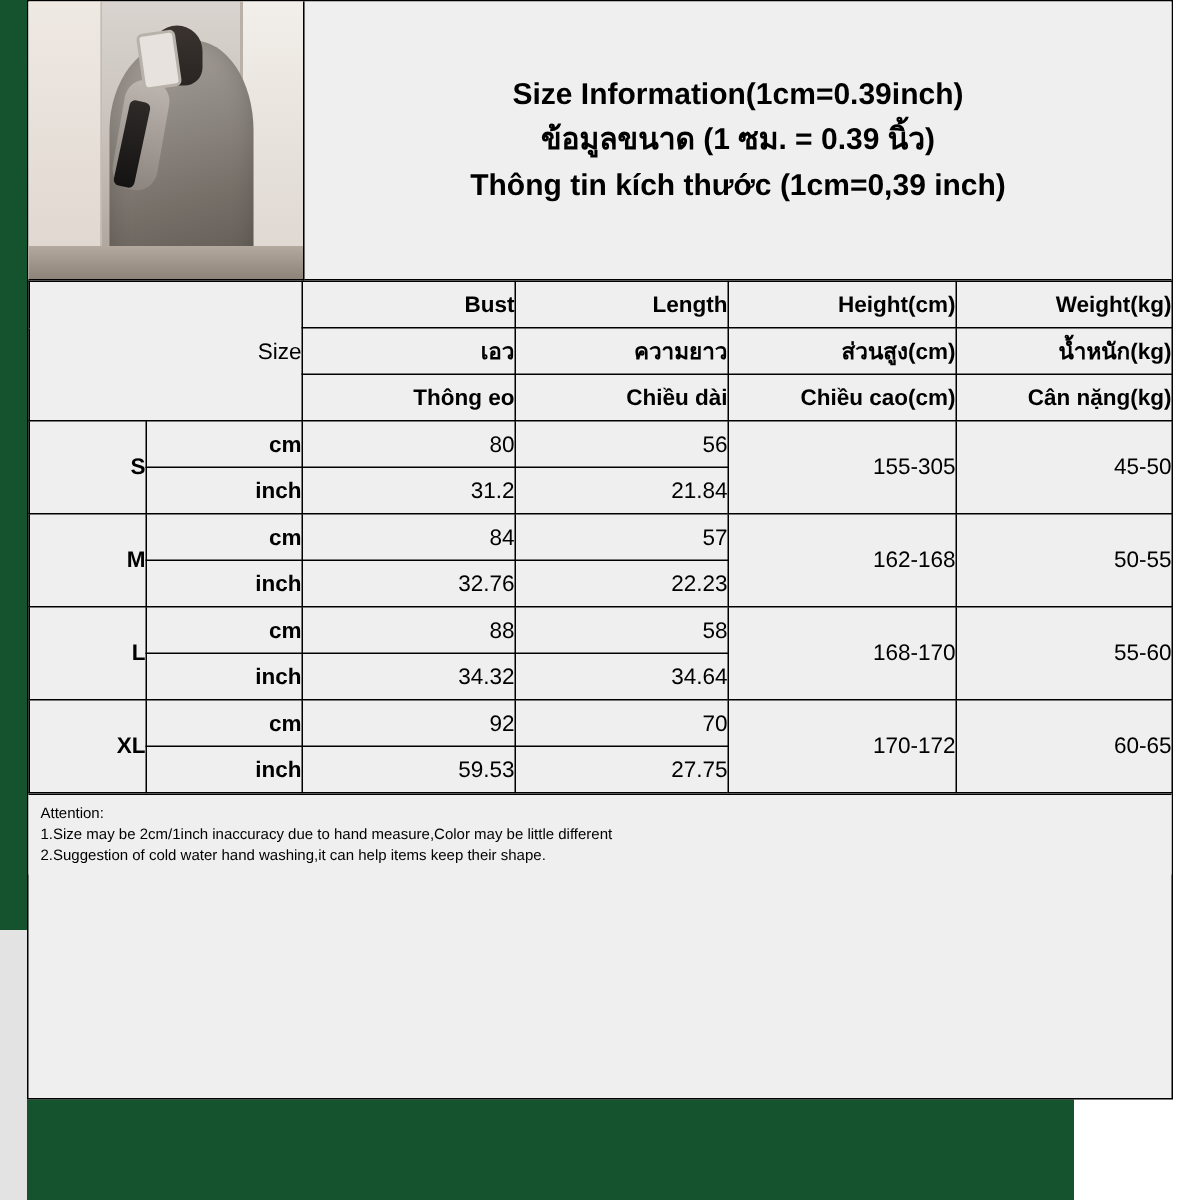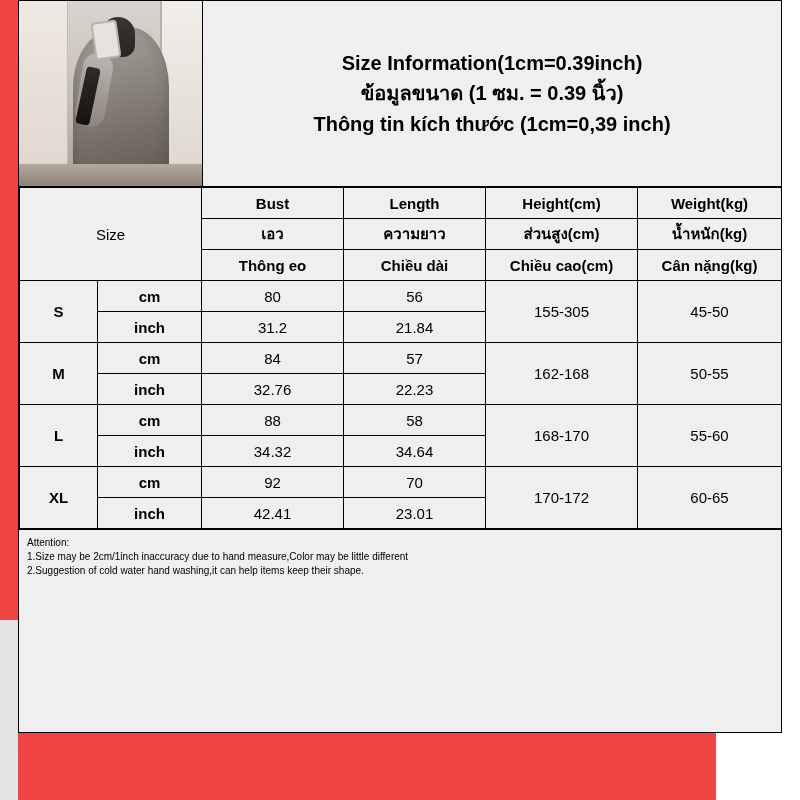--- a/index.html
+++ b/index.html
@@ -10,21 +10,21 @@
   body {
     width: 800px;
     height: 800px;
     font-family: "Liberation Sans", sans-serif;
     color: #000;
   }
   .page {
     position: relative;
     width: 716px;
     height: 800px;
-    background: #ef4444;
+    background: #14532d;
     box-sizing: border-box;
   }
   .sheet {
     position: absolute;
     left: 18px;
     top: 0px;
     width: 764px;
     height: 733px;
     border: 1px solid #000;
     box-sizing: border-box;
@@ -142,21 +142,21 @@
   }
 
   
   table.size-table {
     width: 100%;
     border-collapse: collapse;
     table-layout: fixed;
   }
   table.size-table td {
     border: 1px solid #000;
-    text-align: center;
+    text-align: right;
     vertical-align: middle;
     font-size: 15px;
     background: #efefef;
     padding: 0;
     height: 30px;
   }
   .c-size { width: 78px; }
   .c-unit { width: 104px; }
   .c-bust { width: 142px; }
   .c-len  { width: 142px; }
@@ -316,22 +316,22 @@
         <tr>
           <td class="size-label" rowspan="2">XL</td>
           <td class="unit">cm</td>
           <td class="val">92</td>
           <td class="val">70</td>
           <td class="val" rowspan="2">170-172</td>
           <td class="val" rowspan="2">60-65</td>
         </tr>
         <tr>
           <td class="unit">inch</td>
-          <td class="val">42.41</td>
-          <td class="val">23.01</td>
+          <td class="val">59.53</td>
+          <td class="val">27.75</td>
         </tr>
       </tbody>
     </table>
 
     <div class="attention">
       <p>Attention:</p>
       <p>1.Size may be 2cm/1inch inaccuracy due to hand measure,Color may be little different</p>
       <p>2.Suggestion of cold water hand washing,it can help items keep their shape.</p>
     </div>
 

